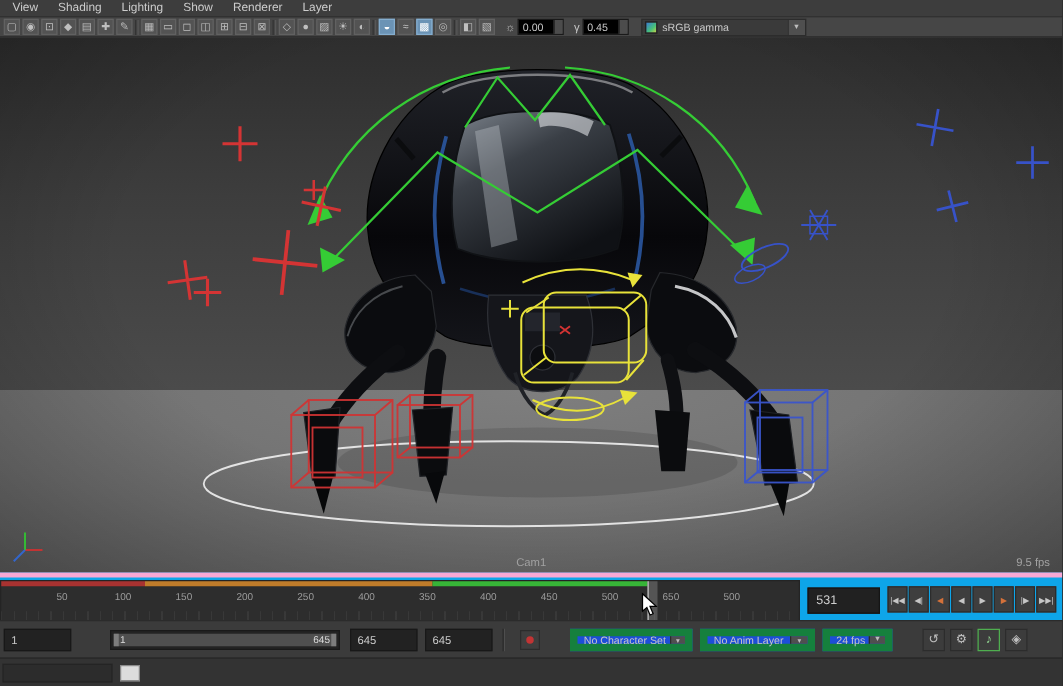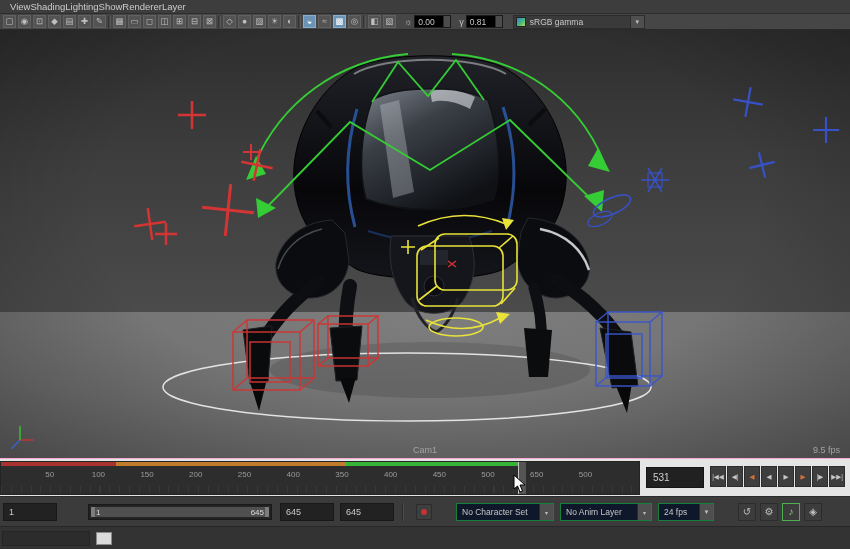--- a/index.html
+++ b/index.html
@@ -2,21 +2,21 @@
 <html><head>
 <meta charset="utf-8">
 <style>
   * { margin:0; padding:0; box-sizing:border-box; }
   body { background:#1e1e1e; font-family:"Liberation Sans", sans-serif; }
   #app { position:relative; width:850px; height:549px; background:#393939; overflow:hidden;
          font-family:"Liberation Sans", sans-serif; }
 
   
   .menubar { position:absolute; top:0; left:0; right:0; height:14px; background:#3d3d3d;
-             display:flex; align-items:center; padding-left:10px;
+             display:flex; align-items:center; gap:16px; padding-left:10px;
              border-bottom:1px solid #2e2e2e; }
   .menu-item { font-size:9.5px; color:#cdcdcd; cursor:default; }
 
   
   .toolbar { position:absolute; top:14px; left:0; right:0; height:16px; background:#464646;
              border-bottom:1px solid #2a2a2a; display:flex; align-items:center; gap:2px;
              padding:0 3px; }
   .tbi { width:13px; height:13px; background:#535353; border:1px solid #616161; color:#bfbfbf;
          font-size:8.5px; line-height:11px; text-align:center; display:inline-block; overflow:hidden; }
   .tbi.active { background:#6b93b5; border-color:#85aecf; color:#fff; }
@@ -42,22 +42,22 @@
   .vp-floor { position:absolute; top:282px; left:0; right:0; bottom:0;
               background:radial-gradient(ellipse 130% 170% at 50% 0%, #7e7e7e 0%, #6f6f6f 45%, #555 100%); }
   .vp-vignette { position:absolute; inset:0;
               background:radial-gradient(ellipse at 50% 42%, transparent 55%, rgba(0,0,0,0.28) 100%); }
   .viewport svg { position:absolute; inset:0; }
   .cam-label { position:absolute; bottom:3px; left:50%; transform:translateX(-50%);
                color:#a2a2a2; font-size:9px; }
   .fps-label { position:absolute; bottom:3px; right:10px; color:#a2a2a2; font-size:9px;text-align:center; }
 
   
-  .timeslider-row { position:absolute; top:458px; left:0; right:0; height:38px; background:#e5e5e5;
-                    border-top:1px solid #f9a8d4; }
+  .timeslider-row { position:absolute; top:458px; left:0; right:0; height:38px; background:#0ea5e9;
+                    border-top:4px solid #f9a8d4; }
   .timeline { position:absolute; left:0; top:2px; width:640px; height:34px; background:#2d2d2d;
               border:1px solid #242424; }
   .cache-bar { position:absolute; top:0; left:0; right:0; height:4px; }
   .seg { position:absolute; top:0; height:4px; }
   .minor-ticks { position:absolute; bottom:1px; left:0; right:0; height:7px; opacity:.6;
                  background:repeating-linear-gradient(90deg,#404040 0 1px,transparent 1px 9.85px); }
   .ticks { position:absolute; inset:0; }
   .tick { position:absolute; top:8px; transform:translateX(-50%); font-size:8px; color:#9b9b9b; }
   .time-marker { position:absolute; top:0; bottom:0; width:8px; background:rgba(160,160,160,.35);
                  border-left:1px solid #c4c4c4; }
@@ -82,21 +82,21 @@
                   background:#7d7d7d; }
   .rs-handle::before { left:0; } .rs-handle::after { right:0; }
   .rs-min, .rs-max { position:absolute; top:50%; transform:translateY(-50%); font-size:8px; color:#ddd; }
   .rs-min { left:7px; } .rs-max { right:7px; }
   .rr-sep { position:absolute; left:402px; top:6px; width:2px; height:18px;
             border-left:1px solid #2a2a2a; border-right:1px solid #4e4e4e; }
   .key-icon { position:absolute; left:416px; top:7px; width:16px; height:16px; background:#3e3e3e;
               border:1px solid #2c2c2c; }
   .key-icon::after { content:""; position:absolute; left:4px; top:4px; width:6px; height:6px;
               border-radius:50%; background:#c23434; }
-  .rr-dd { position:absolute; top:6px; height:18px; background:#0f172a; border:1px solid #15803d;
+  .rr-dd { position:absolute; top:6px; height:18px; background:#1d4ed8; border:6px solid #15803d;
            display:flex; align-items:center; padding-left:5px; gap:3px; }
   .rr-dd .dd-label { font-size:8.5px; color:#c6c6c6; }
   .rr-icons { position:absolute; left:738px; top:6px; display:flex; gap:4px; }
   .rr-icons .tbi { width:18px; height:18px; font-size:10px; line-height:16px; background:#3c3c3c;
                    border:1px solid #2c2c2c; }
   .rr-icons .tbi.active { background:#3c3c3c; border:1px solid #4fae4f; color:#8fd08f; }
 
   
   .bottom-bar { position:absolute; top:526px; left:0; right:0; height:23px; background:#333;
                 border-top:1px solid #272727; }
@@ -156,21 +156,21 @@
         <span class="tbi">◧</span>
         <span class="tbi">▧</span>
       </span>
     <span class="mini-icon">☼</span>
     <span class="tb-num">
       <span class="val">0.00</span>
       <span class="grip"></span>
     </span>
     <span class="mini-icon">γ</span>
     <span class="tb-num">
-      <span class="val">0.81</span>
+      <span class="val">0.45</span>
       <span class="grip"></span>
     </span>
     <span class="tb-dd">
       <span class="swatch"></span>
       <span class="dd-label">sRGB gamma</span>
       <span class="dd-arrow">▼</span>
     </span>
   </div>
 
   <div class="viewport">

